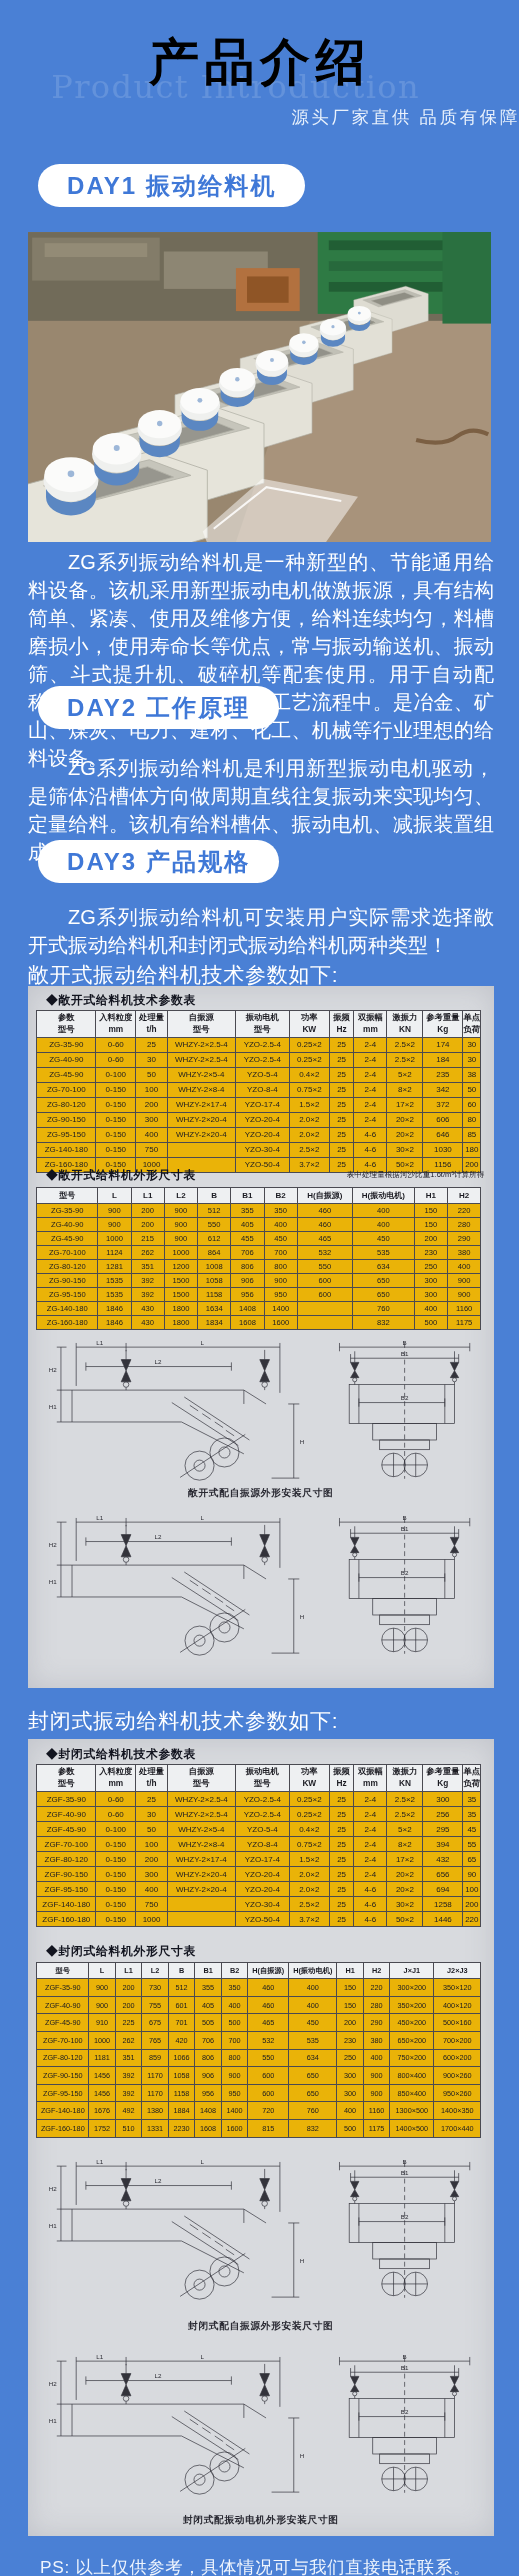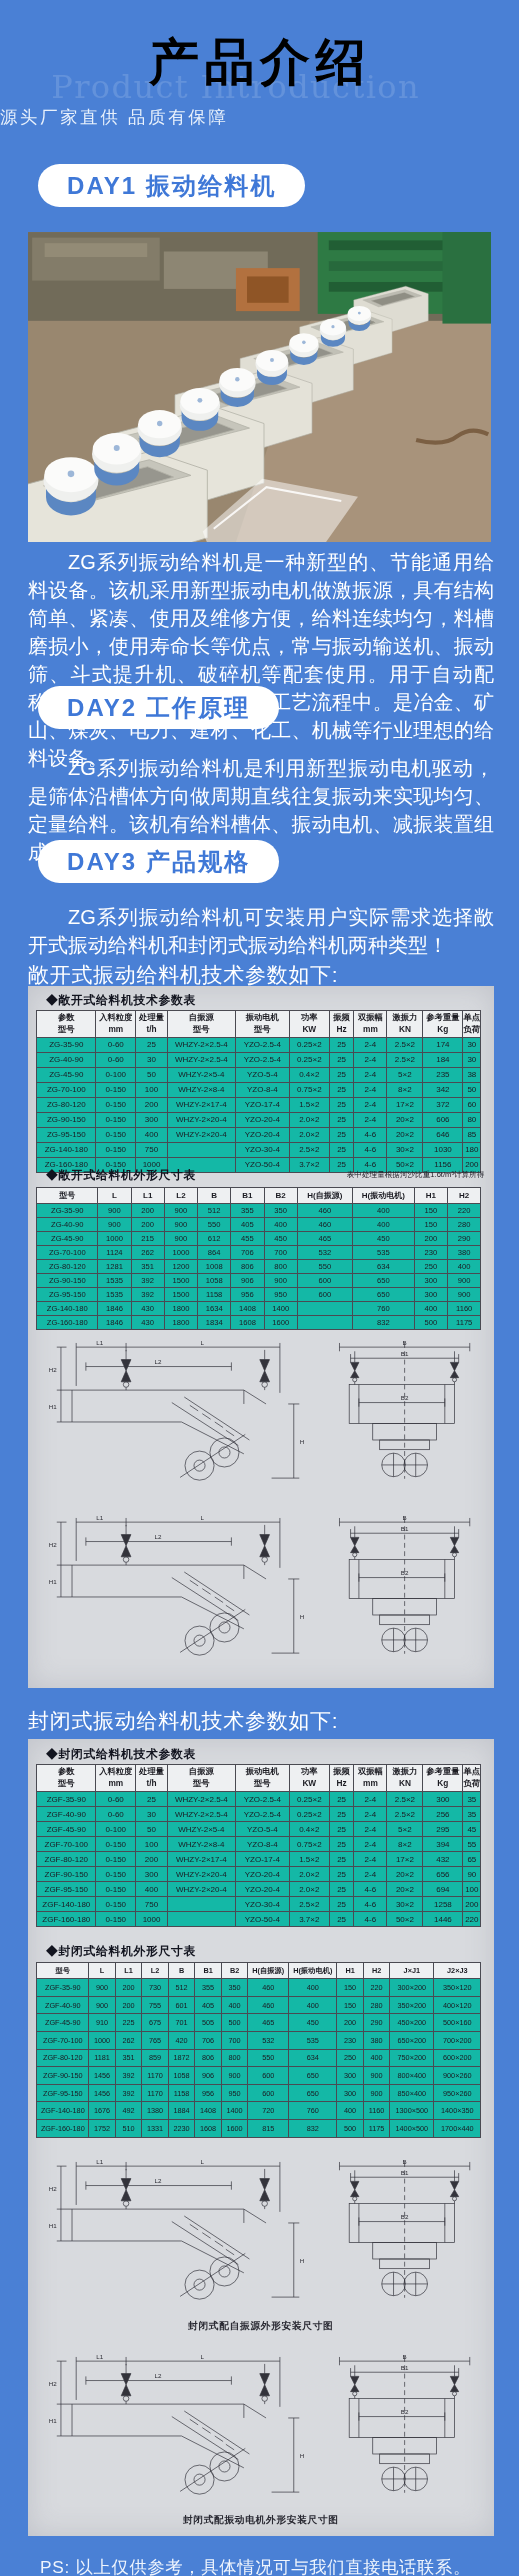--- a/index.html
+++ b/index.html
@@ -14,21 +14,21 @@
     position:absolute;top:68px;left:0;width:420px;text-align:right;
     font-family:"DejaVu Serif",serif;font-size:32px;letter-spacing:1.4px;
     color:rgba(255,255,255,0.14);white-space:nowrap;z-index:1;
   }
   .page-title{
     position:absolute;top:29px;left:0;width:520px;text-align:center;margin:0;
     font-family:"DejaVu Serif",serif;font-weight:700;font-size:50px;
     color:#000000;letter-spacing:5.5px;z-index:2;
   }
   .subtitle{
-    position:absolute;top:105px;left:0;width:520px;text-align:left;
+    position:absolute;top:105px;left:0;width:520px;text-align:right;
     font-size:17.3px;color:#e9f1fc;letter-spacing:2.8px;z-index:2;
   }
   
   .badge{
     position:absolute;left:38px;background:#ffffff;border-radius:23.6px;
     height:43px;line-height:43px;padding:0 29px;display:inline-block;
     color:#3f78d7;font-size:24px;font-weight:700;letter-spacing:2.1px;
     white-space:nowrap;
   }
   #day1-badge{top:164px}
@@ -59,21 +59,21 @@
   #panel-closed{top:1739px;height:797px}
   .tbl-title{
     position:absolute;left:18px;margin:0;font-size:11.8px;font-weight:700;color:#12141f;
     letter-spacing:0.7px;white-space:nowrap;
   }
   .note{
     position:absolute;right:9.7px;font-size:7.6px;color:#202028;white-space:nowrap;
   }
   table{
     position:absolute;left:8.3px;width:445px;border-collapse:collapse;table-layout:fixed;
-    background:#14b8a6;color:#1b1b22;
+    background:#eab308;color:#1b1b22;
   }
   th,td{border:0.7px solid #4a4a52;text-align:center;padding:0;overflow:hidden;white-space:nowrap}
   th{font-weight:600;background:#eef0f2}
   th div{line-height:11.8px}
   .tech th{font-size:8.3px;padding:1.4px 0}
   .tech td{font-size:8px;height:14px}
   .tech th:nth-child(1),.tech td:nth-child(1){width:58px}
   .tech th:nth-child(2),.tech td:nth-child(2){width:39px}
   .tech th:nth-child(3),.tech td:nth-child(3){width:30.5px}
   .tech th:nth-child(4),.tech td:nth-child(4){width:67px}
@@ -649,20 +649,21 @@
       <text x="176" y="41">L2</text>
       <text x="24" y="52">H2</text>
       <text x="24" y="106">H1</text>
       <text x="384" y="156">H</text>
       <text x="532" y="13">B</text>
       <text x="532" y="29">B1</text>
       <text x="532" y="93">B2</text>
     </g>
   </svg>
 </div>
+  <p class="caption" id="open-caption-1">敞开式配自振源外形安装尺寸图</p>
   <div class="diagram" id="open-diagram-2">
   <svg viewBox="0 0 648 212" width="449" height="147">
     <g stroke="#33333b" stroke-width="1" fill="none">
 
       <line x1="58" y1="16" x2="130" y2="16"></line>
           <line x1="130" y1="16" x2="352" y2="16"></line>
       <line x1="58" y1="10" x2="58" y2="72"></line>
           <line x1="130" y1="10" x2="130" y2="22"></line>
           <line x1="352" y1="10" x2="352" y2="82"></line>
       <line x1="72" y1="44" x2="282" y2="44"></line>
@@ -1008,21 +1009,21 @@
           <td>230</td>
           <td>380</td>
           <td>650×200</td>
           <td>700×200</td>
         </tr>
         <tr>
           <td>ZGF-80-120</td>
           <td>1181</td>
           <td>351</td>
           <td>859</td>
-          <td>1872</td>
+          <td>1066</td>
           <td>806</td>
           <td>800</td>
           <td>550</td>
           <td>634</td>
           <td>250</td>
           <td>400</td>
           <td>750×200</td>
           <td>600×200</td>
         </tr>
         <tr>

